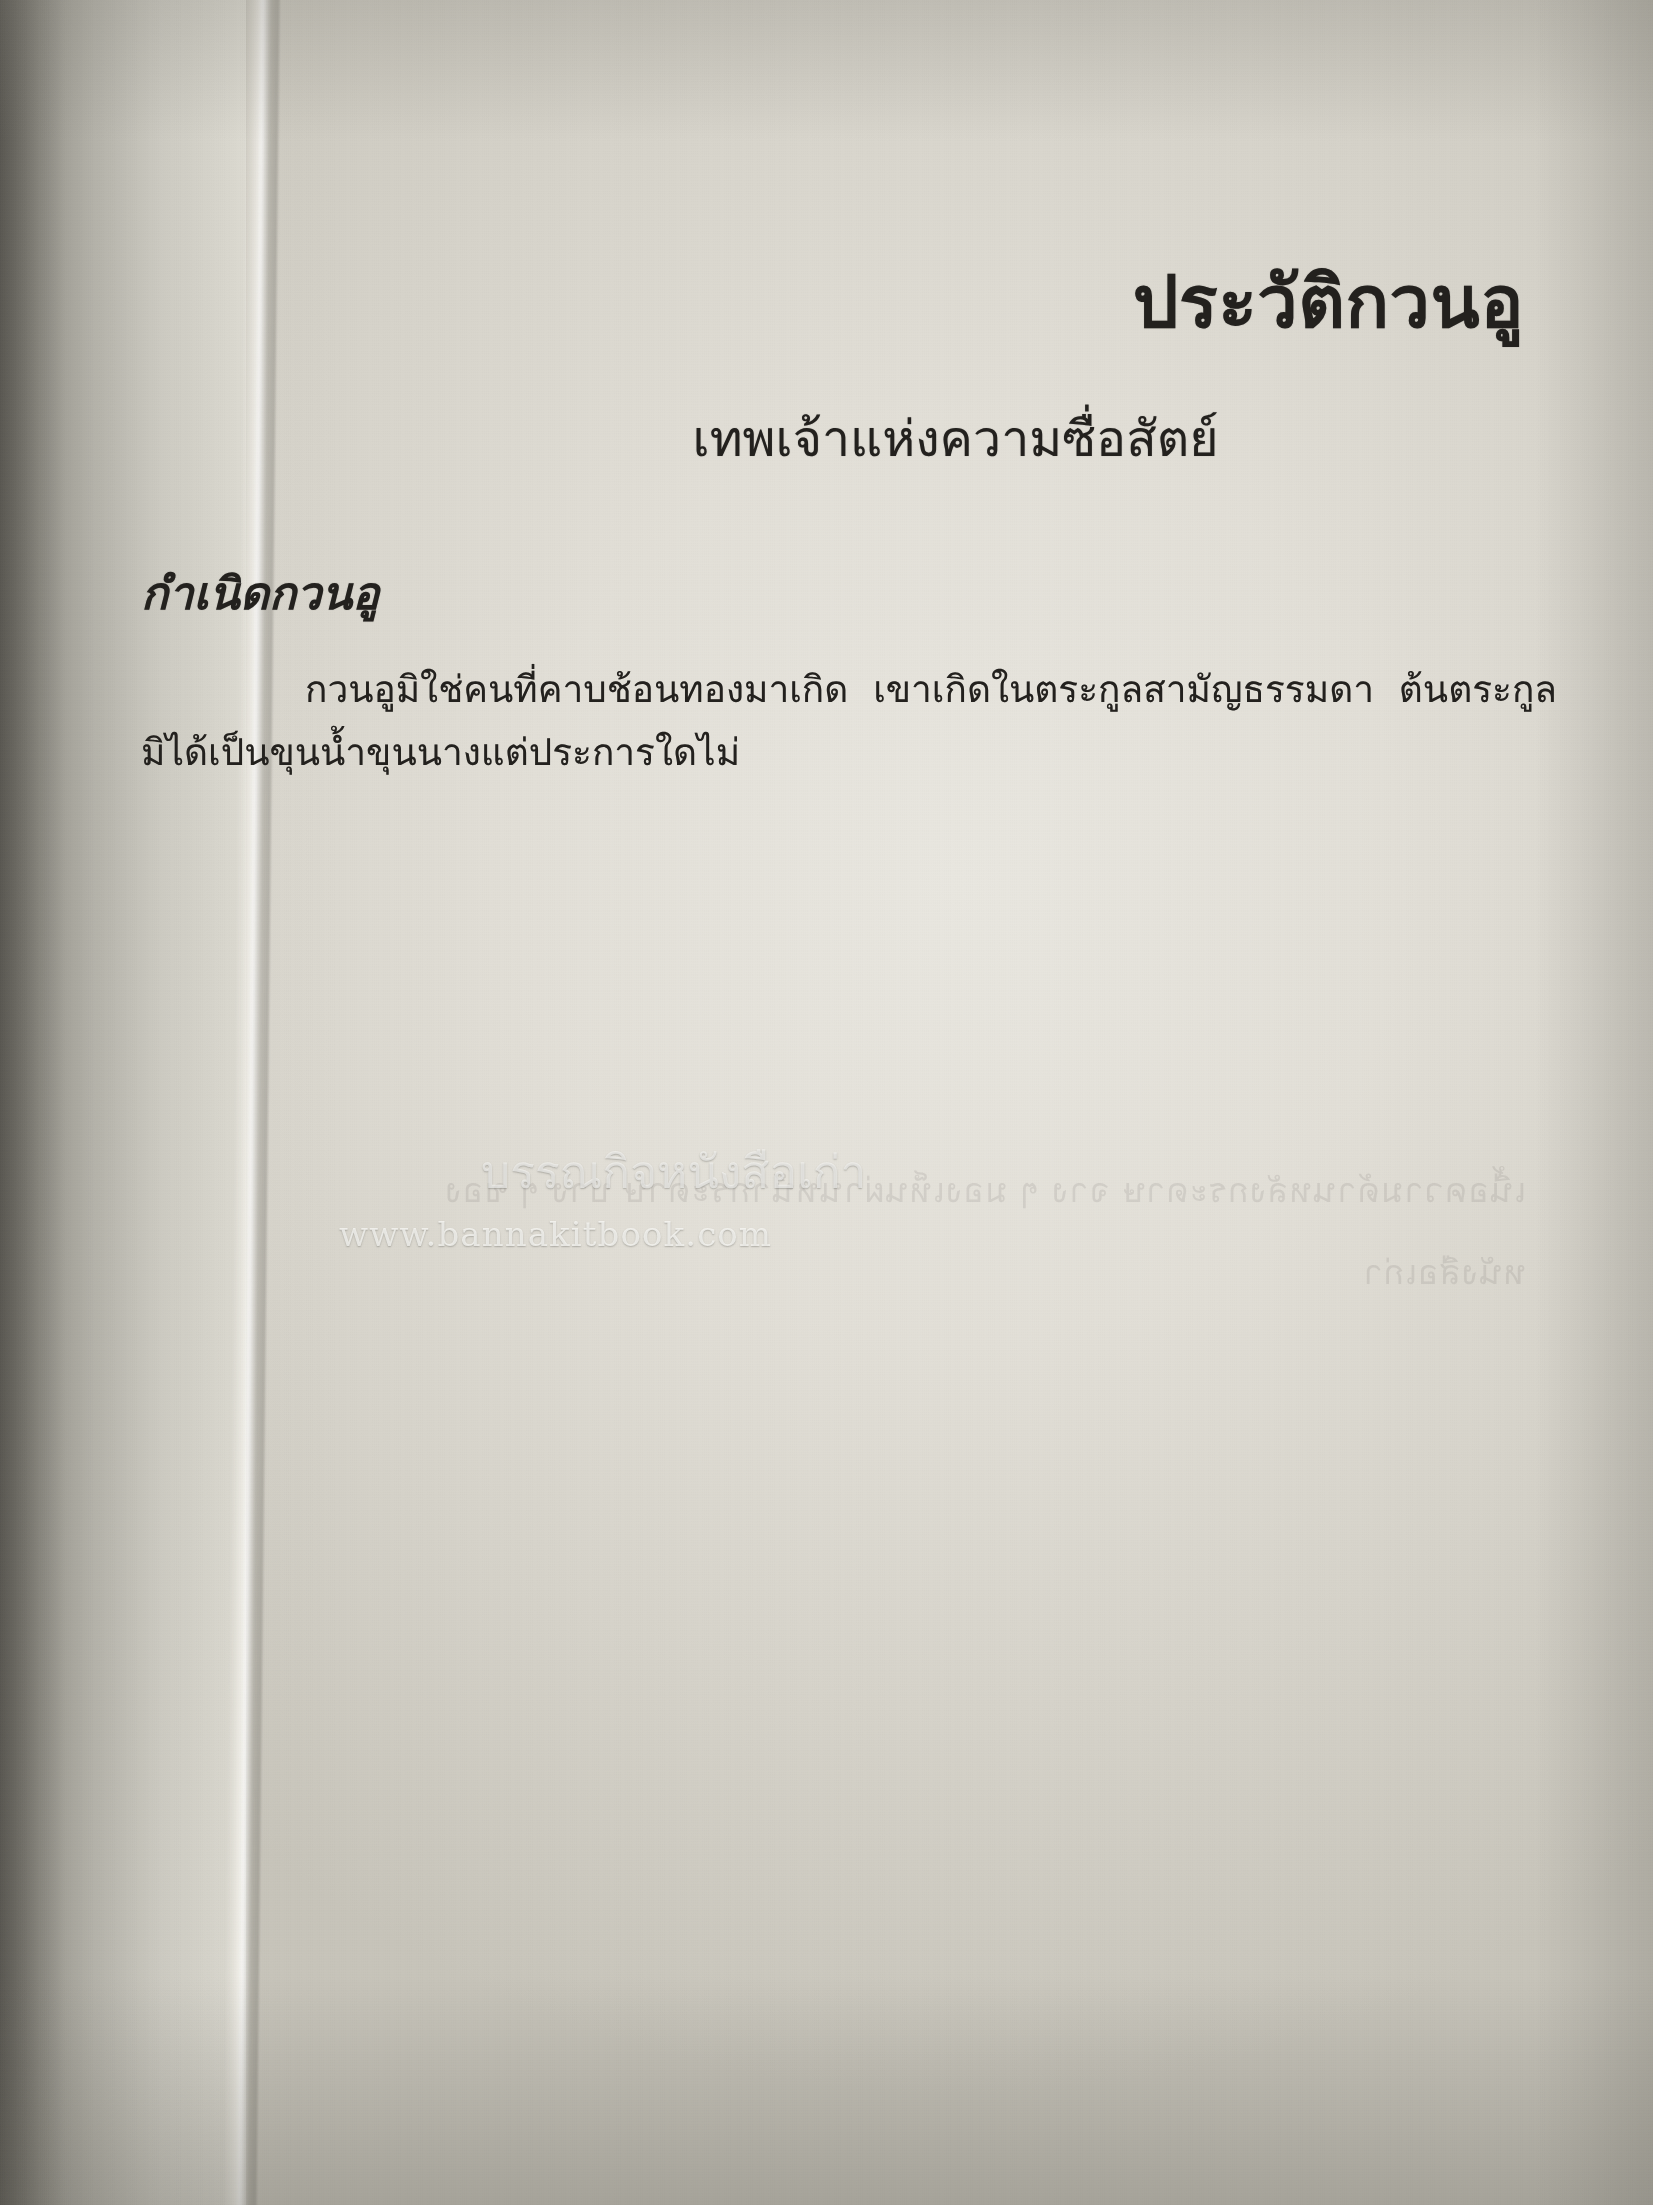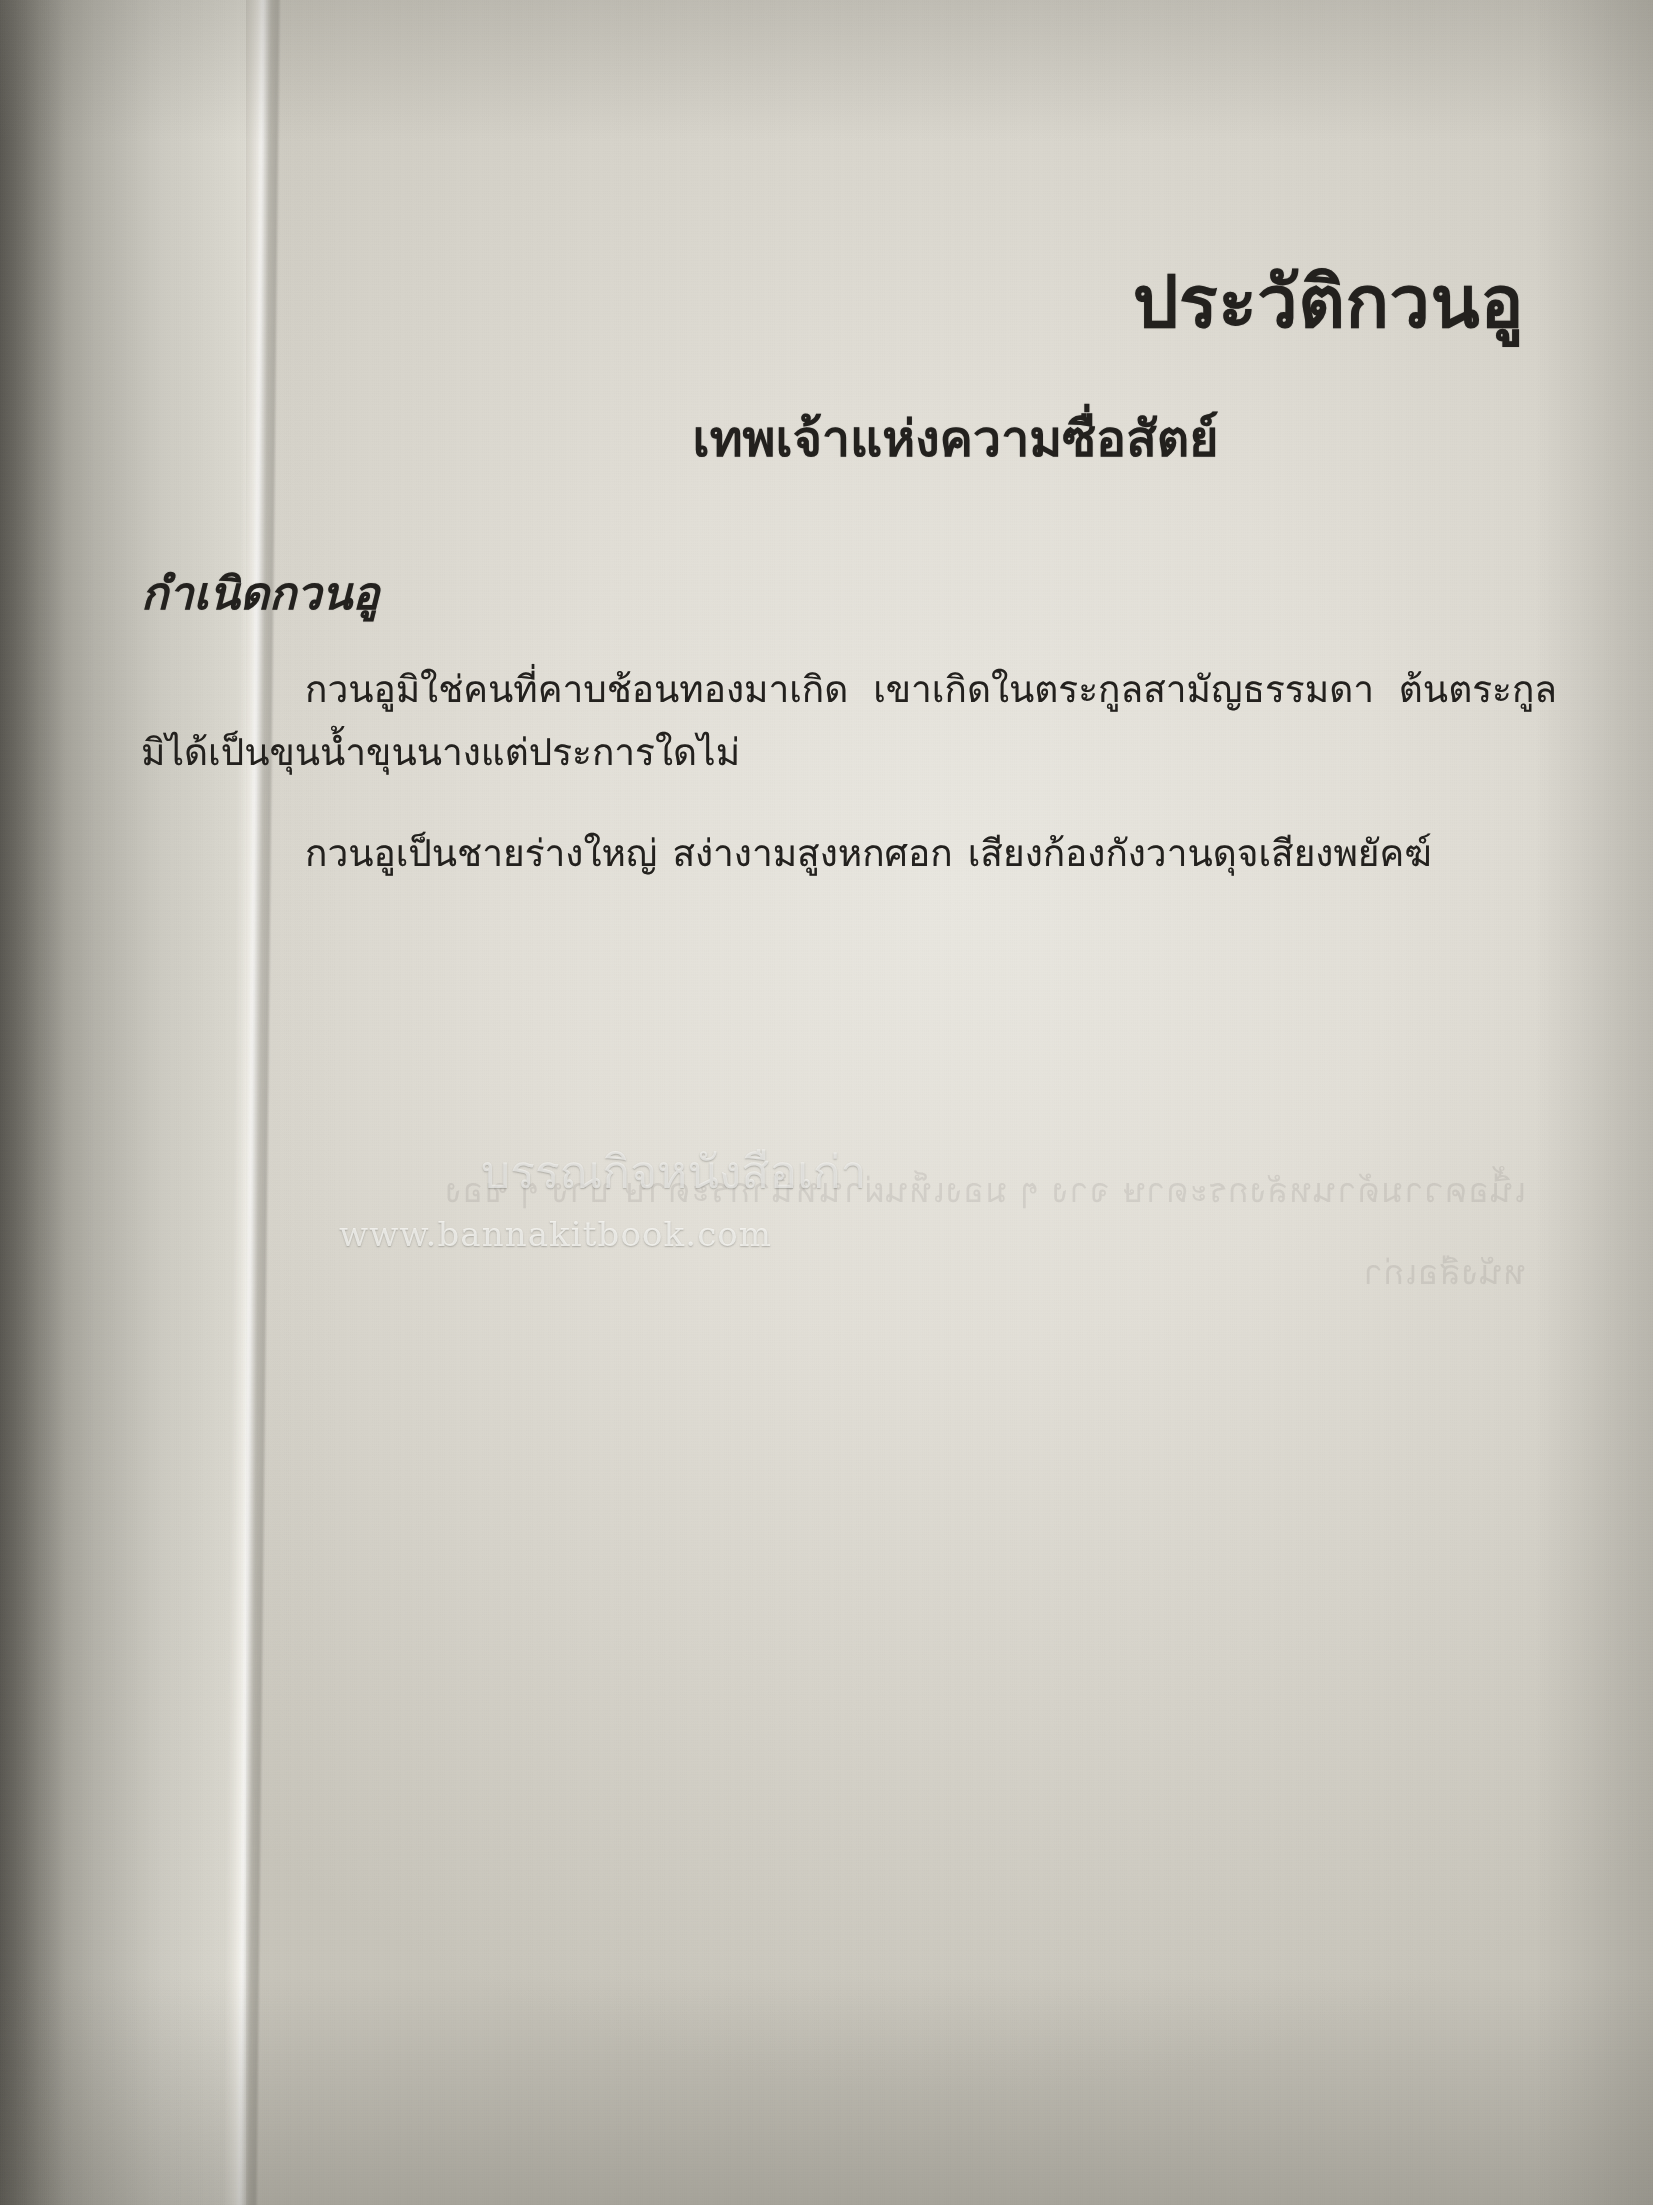--- a/index.html
+++ b/index.html
@@ -116,21 +116,21 @@
     font-size: 72px;
     font-weight: 700;
     letter-spacing: 0.5px;
     line-height: 1.25;
     padding-right: 33px;
     text-shadow: 0 0 1.1px rgba(0,0,0,0.35);
   }
   .subtitle {
     text-align: center;
     font-size: 50px;
-    font-weight: 700;
+    font-weight: 400;
     margin-top: 60px;
     padding-left: 33px;
     line-height: 1.3;
     text-shadow: 0 0 1.1px rgba(0,0,0,0.3);
   }
   .section-head {
     font-size: 45px;
     font-weight: 700;
     margin-top: 93px;
     margin-left: -180px;
@@ -196,21 +196,20 @@
 
     <div class="book-title">ประวัติกวนอู</div>
 
     <div class="subtitle">เทพเจ้าแห่งความซื่อสัตย์</div>
 
     <div class="section-head">กำเนิดกวนอู</div>
 
 
     <p class="para p2">กวนอูมิใช่คนที่คาบช้อนทองมาเกิด เขาเกิดในตระกูลสามัญธรรมดา ต้นตระกูลมิได้เป็นขุนน้ำขุนนางแต่ประการใดไม่</p>
 
-    <p class="para p3">กวนอูเป็นชายร่างใหญ่ สง่างามสูงหกศอก เสียงก้องกังวานดุจเสียงพยัคฆ์</p>
 
   </div>
 
   <div class="wm wm-thai">บรรณกิจหนังสือเก่า</div>
   <div class="wm wm-url">www.bannakitbook.com</div>
 
 </div>
 
 
 </body></html>

